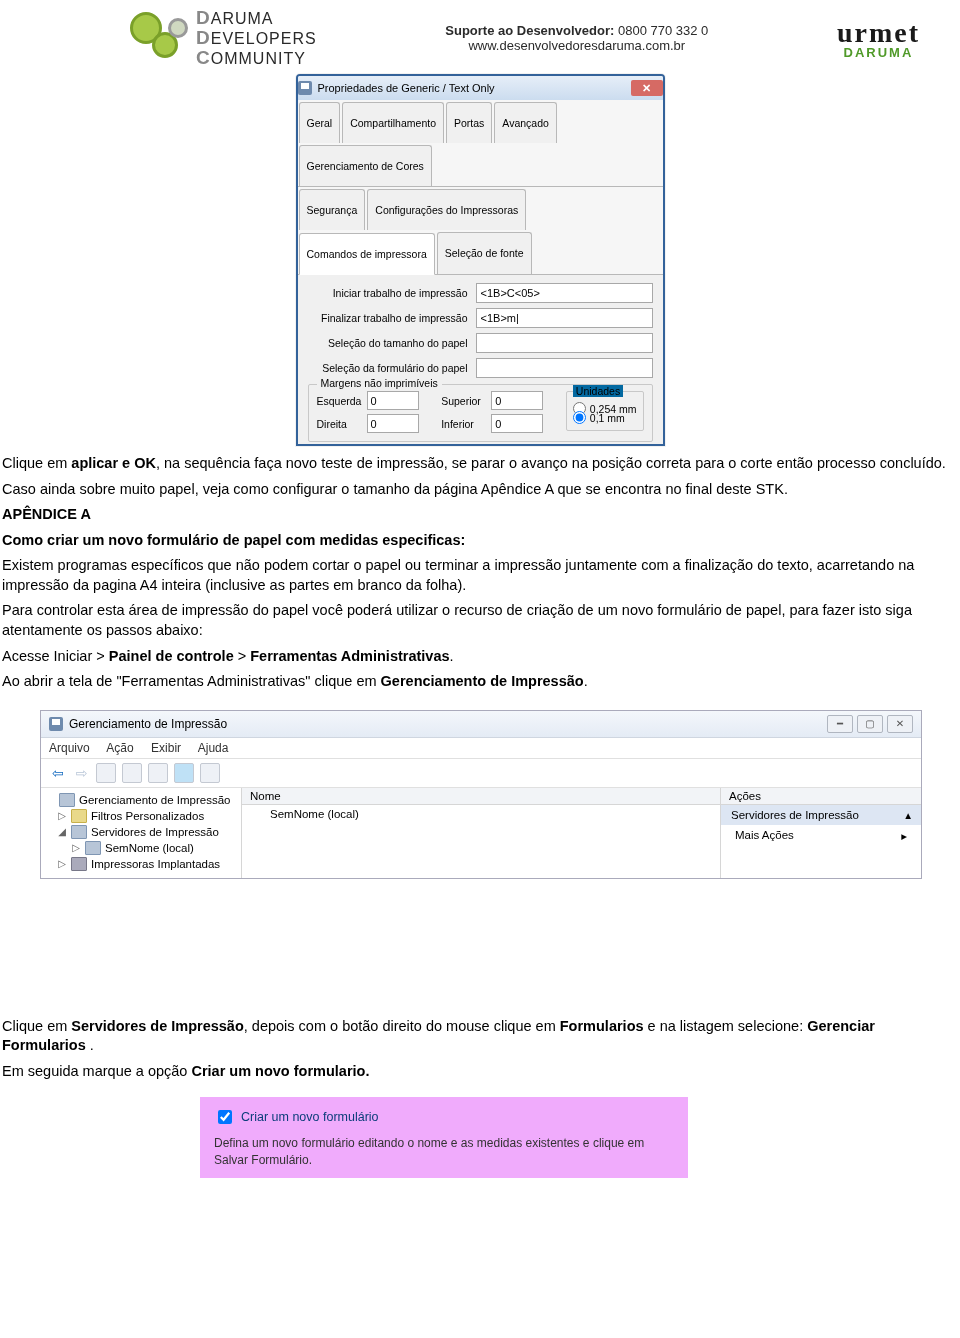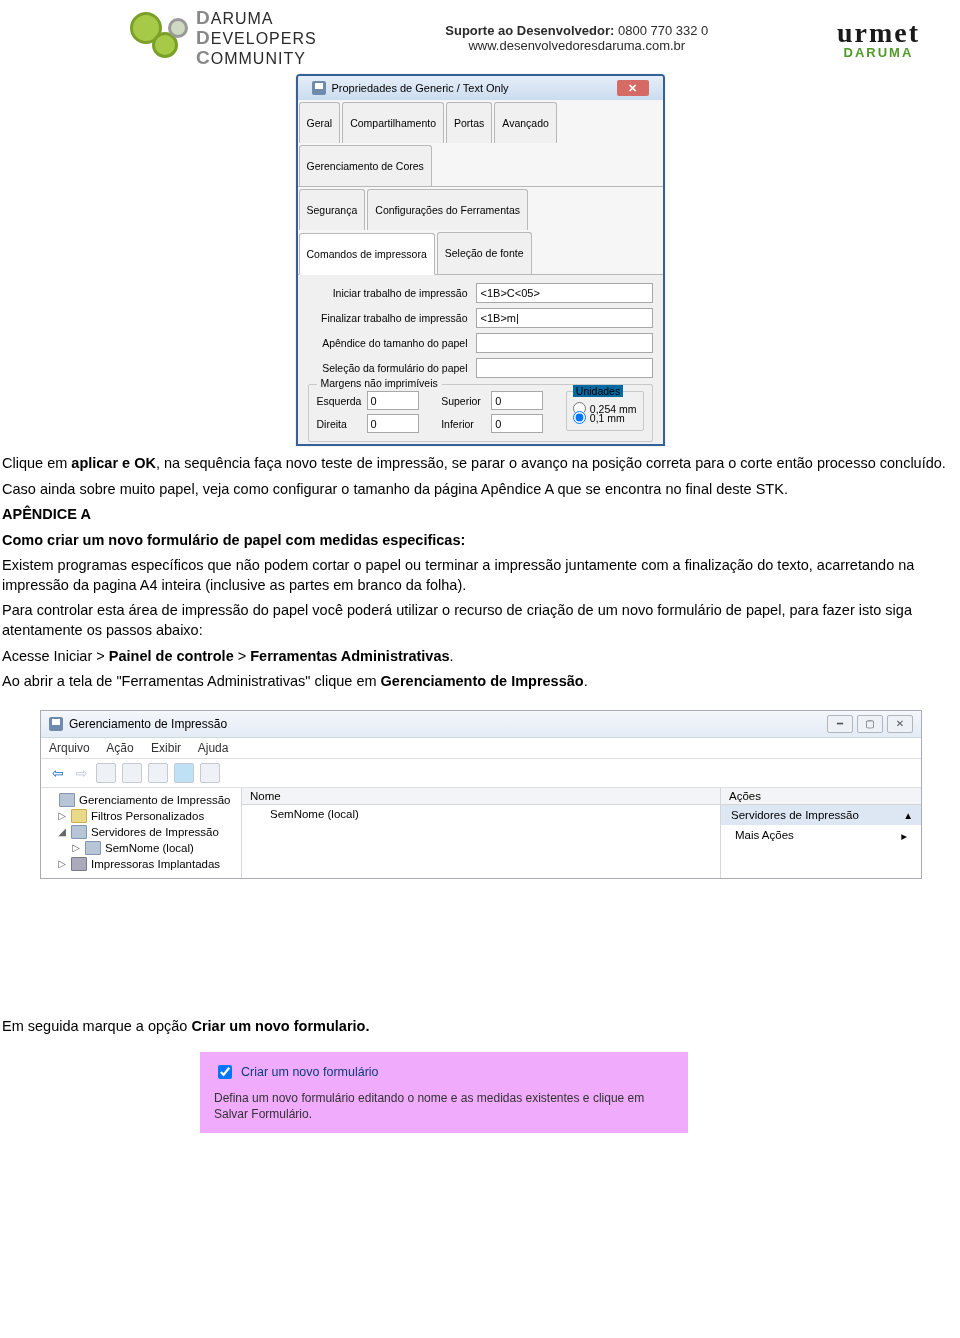--- a/index.html
+++ b/index.html
@@ -40,21 +40,21 @@
     border-radius: 4px 4px 0 0;
     background: #f0f0f0;
     font-family: "Segoe UI", Tahoma, sans-serif;
     font-size: 11px;
     color: #000;
     box-shadow: 0 0 0 1px rgba(0,0,0,0.05);
     overflow:hidden;
   }
   .titlebar {
     background: linear-gradient(#e6eef8, #cbdcef);
-    padding: 4px 14px;
+    padding: 4px 0;
     display:flex; align-items:center; justify-content:space-between;
   }
   .titlebar .tleft { display:flex; gap:6px; align-items:center; }
   .printer-icon {
     width:14px; height:14px; background:#6e8aad; border-radius:2px; position:relative;
   }
   .printer-icon:after { content:""; position:absolute; top:2px; left:3px; width:8px; height:6px; background:#fff; }
   .close-x {
     background:#d66a64; color:#fff; width:32px; height:16px; border-radius:2px; display:flex; align-items:center; justify-content:center; font-size:11px; font-weight:bold;
   }
@@ -173,35 +173,35 @@
   </div>
   <div class="tabstrip">
     <div class="tab">Geral</div>
     <div class="tab">Compartilhamento</div>
     <div class="tab">Portas</div>
     <div class="tab">Avançado</div>
     <div class="tab">Gerenciamento de Cores</div>
   </div>
   <div class="tabstrip">
     <div class="tab">Segurança</div>
-    <div class="tab">Configurações do Ferramentas</div>
+    <div class="tab">Configurações do Impressoras</div>
     <div class="tab active">Comandos de impressora</div>
     <div class="tab">Seleção de fonte</div>
   </div>
   <div class="dlg-body">
     <div class="frow">
       <label>Iniciar trabalho de impressão</label>
       <input type="text" value="&lt;1B&gt;C&lt;05&gt;" style="">
     </div>
     <div class="frow">
       <label>Finalizar trabalho de impressão</label>
       <input type="text" value="&lt;1B&gt;m|" style="">
     </div>
     <div class="frow">
-      <label>Apêndice do tamanho do papel</label>
+      <label>Seleção do tamanho do papel</label>
       <input type="text" value="" style="">
     </div>
     <div class="frow">
       <label>Seleção da formulário do papel</label>
       <input type="text" value="" style="">
     </div>
     <div class="fieldset">
       <span class="legend">Margens não imprimíveis</span>
       <div class="margins-grid">
         <div class="mg-col">
@@ -324,20 +324,21 @@
       </div>
       <div class="actions-item">
         <span>Mais Ações</span>
         <span>▸</span>
       </div>
     </div>
   </div>
 </div>
 
 <div class="article" style="margin-top:130px;">
+  <p><span>Clique em </span><span class="b">Servidores de Impressão</span><span>, depois com o botão direito do mouse clique em </span><span class="b">Formularios</span><span> e na listagem selecione: </span><span class="b">Gerenciar Formularios </span><span>.</span></p>
   <p><span>Em seguida marque a opção </span><span class="b">Criar um novo formulario.</span><span></span></p>
 </div>
 
 <div class="cbx-panel">
   <div class="cbx-row">
     <input type="checkbox" checked="" style="">
     <span class="cbx-lbl">Criar um novo formulário</span>
   </div>
   <div class="cbx-desc">Defina um novo formulário editando o nome e as medidas existentes e clique em Salvar Formulário.</div>
 </div>

